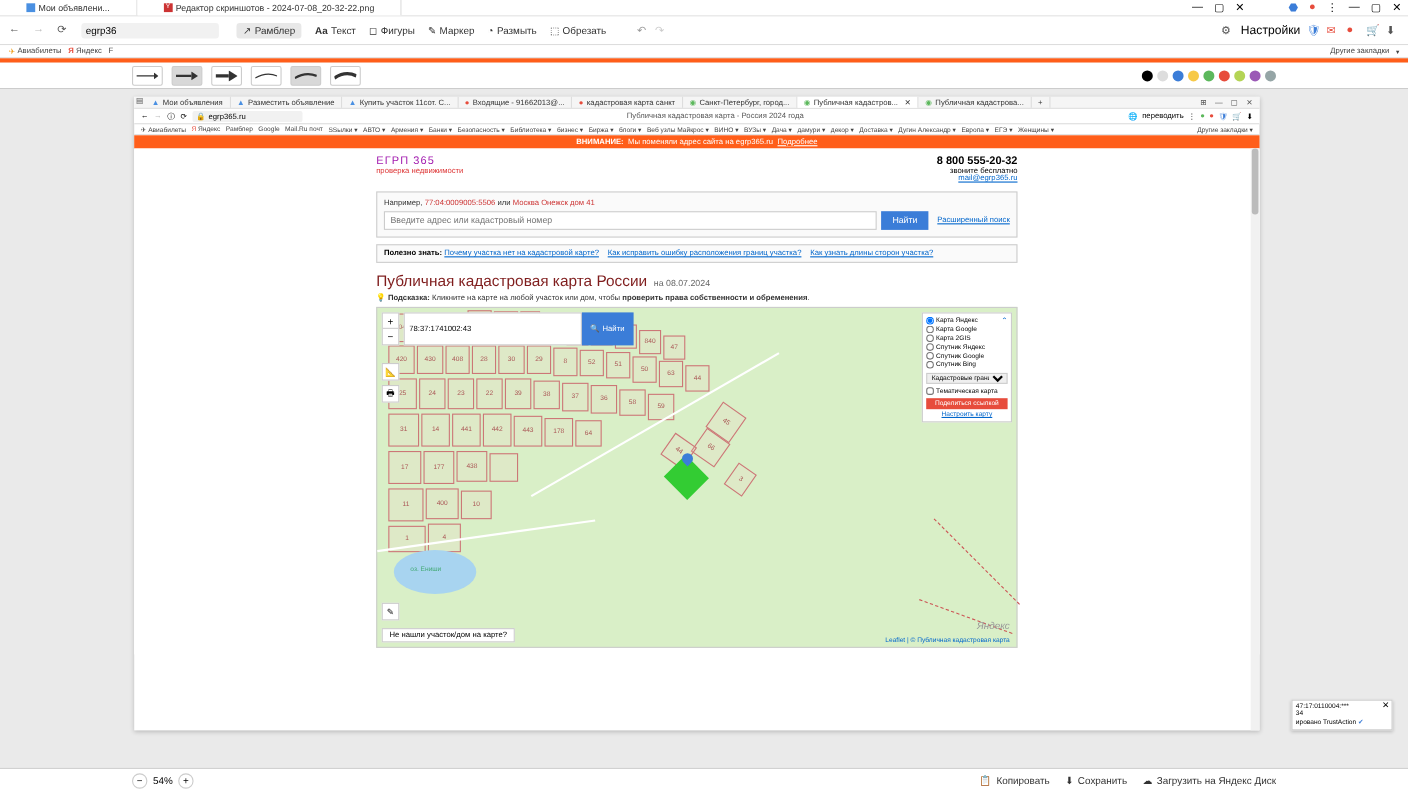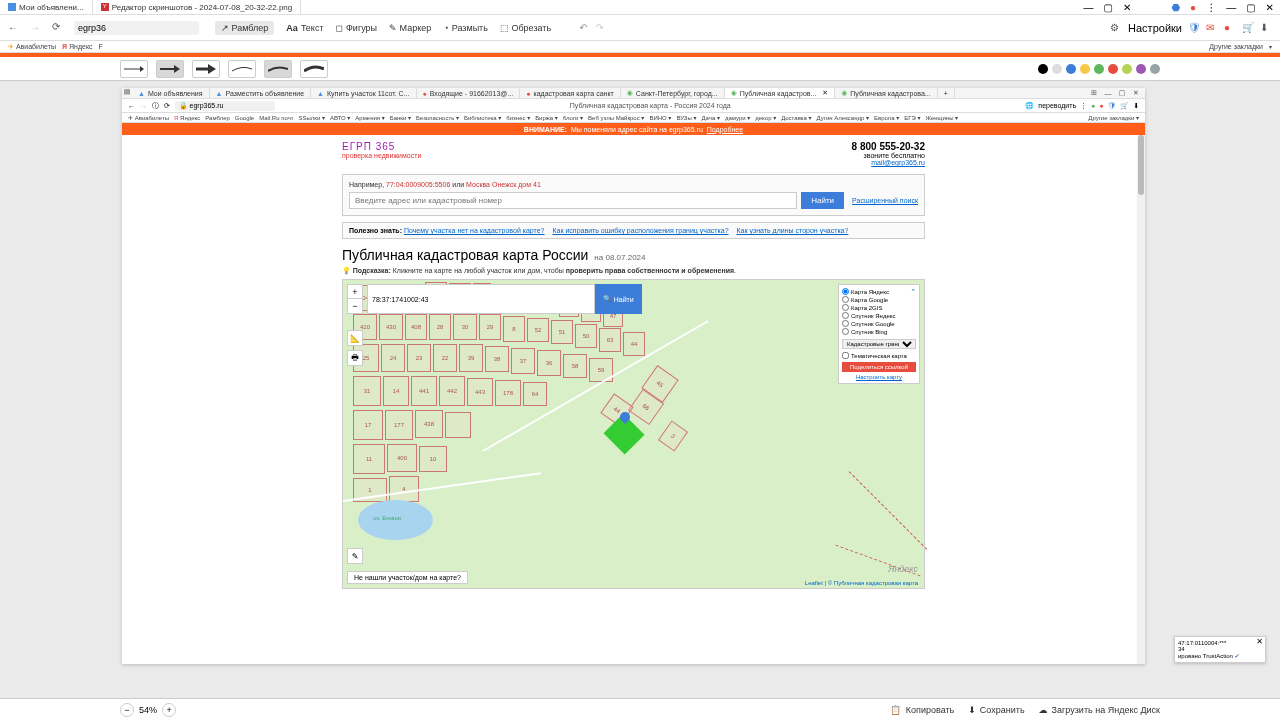--- a/index.html
+++ b/index.html
@@ -1,18 +1,18 @@
 <!DOCTYPE html>
 <html><head>
 <meta charset="utf-8">
 <style>
 *{margin:0;padding:0;box-sizing:border-box;font-family:Arial,sans-serif}
 body{background:#eaeaea;font-size:10px;overflow:hidden;width:1280px;height:720px;position:relative}
 .outer-top{background:#fff;height:15px;display:flex;align-items:center;border-bottom:1px solid #ddd}
-.outer-tab{display:flex;align-items:center;padding:0 8px;font-size:8px;color:#333;border-right:1px solid #ddd;height:100%}
+.outer-tab{display:flex;align-items:center;padding:0 24px;font-size:8px;color:#333;border-right:1px solid #ddd;height:100%}
 .outer-tab .icon{width:8px;height:8px;margin-right:3px}
 .outer-addr{background:#fff;height:26px;display:flex;align-items:center;padding:0 8px;gap:8px;border-bottom:1px solid #ddd}
 .nav-icon{width:14px;height:14px;color:#555;cursor:pointer}
 .addr-input{flex:0 0 60px;font-size:9px;padding:2px 4px;border:none;background:#f1f1f1;border-radius:3px}
 .toolbar{display:flex;gap:12px;margin-left:8px}
 .tool{display:flex;align-items:center;gap:3px;font-size:9px;color:#333;cursor:pointer}
 .tool.active{background:#e8e8e8;padding:2px 6px;border-radius:3px}
 .right-ctrls{margin-left:auto;display:flex;align-items:center;gap:6px}
 .small-icon{width:12px;height:12px;color:#555}
 .bookmark-bar{background:#fff;height:12px;display:flex;align-items:center;padding:0 8px;gap:6px;font-size:7px;color:#444;border-bottom:1px solid #ddd}
@@ -50,32 +50,32 @@
 .search-box{border:1px solid #ccc;padding:6px;background:#fafafa;margin-bottom:6px}
 .example-line{font-size:7px;margin-bottom:4px}
 .ex1{color:#333}.ex2{color:#c33}.ex3{color:#333}.ex4{color:#c33}
 .search-row{display:flex;gap:4px}
 .search-input{flex:1;border:1px solid #ccc;padding:3px 5px;font-size:8px}
 .find-btn{background:#3b7dd8;color:#fff;border:none;padding:3px 10px;font-size:8px;cursor:pointer}
 .adv-link{font-size:7px;color:#06c;text-decoration:underline;align-self:center;margin-left:4px}
 .useful-box{border:1px solid #ccc;padding:4px 6px;font-size:7px;margin-bottom:8px;background:#fafafa}
 .useful-box a{color:#06c;text-decoration:underline;margin-right:6px}
 .h1-row{display:flex;align-items:baseline;gap:6px;margin-bottom:4px}
-.h1{font-size:14px;color:#000000}
+.h1{font-size:14px;color:#7f1d1d}
 .h1-date{font-size:8px;color:#666}
 .hint{font-size:7px;color:#333;margin-bottom:4px}
 .hint b{font-weight:bold}
 .map-wrap{position:relative;border:1px solid #ccc;height:310px;background:#d9efc7}
 .map-search-bar{position:absolute;left:4px;top:4px;display:flex;gap:0}
 .map-zoom{display:flex;flex-direction:column;background:#fff;border:1px solid #ccc;margin-right:4px}
 .map-zoom div{width:14px;height:14px;display:flex;align-items:center;justify-content:center;font-size:9px;cursor:pointer;border-bottom:1px solid #ccc}
 .map-zoom div:last-child{border:none}
 .map-side-ctrls{position:absolute;left:4px;top:50px;display:flex;flex-direction:column;gap:4px}
 .side-btn{width:16px;height:16px;background:#fff;border:1px solid #ccc;display:flex;align-items:center;justify-content:center;font-size:8px;cursor:pointer}
-.map-search-input{border:1px solid #ccc;padding:2px 4px;font-size:7px;width:228px;background:#fff}
+.map-search-input{border:1px solid #ccc;padding:2px 4px;font-size:7px;width:162px;background:#fff}
 .map-find{background:#3b7dd8;color:#fff;padding:2px 8px;font-size:7px;border:none;cursor:pointer;display:flex;align-items:center;gap:2px}
 .layer-panel{position:absolute;right:4px;top:4px;width:82px;background:#fff;border:1px solid #ccc;padding:3px;font-size:6px}
 .layer-row{display:flex;align-items:center;gap:2px;margin-bottom:1px}
 .layer-row input{width:7px;height:7px}
 .layer-sel{width:100%;font-size:6px;margin:3px 0;border:1px solid #ccc}
 .share-btn{width:100%;background:#e74c3c;color:#fff;border:none;padding:2px;font-size:6px;cursor:pointer;margin-top:2px}
 .tune-link{display:block;text-align:center;font-size:6px;color:#06c;text-decoration:underline;margin-top:2px}
 .chev{position:absolute;right:3px;top:3px;font-size:7px;color:#06c}
 .parcels{position:absolute;left:0;top:0;width:380px;height:260px}
 .parcel{position:absolute;border:1px solid #c77;background:rgba(255,200,200,.15);font-size:6px;color:#a55;display:flex;align-items:center;justify-content:center}

